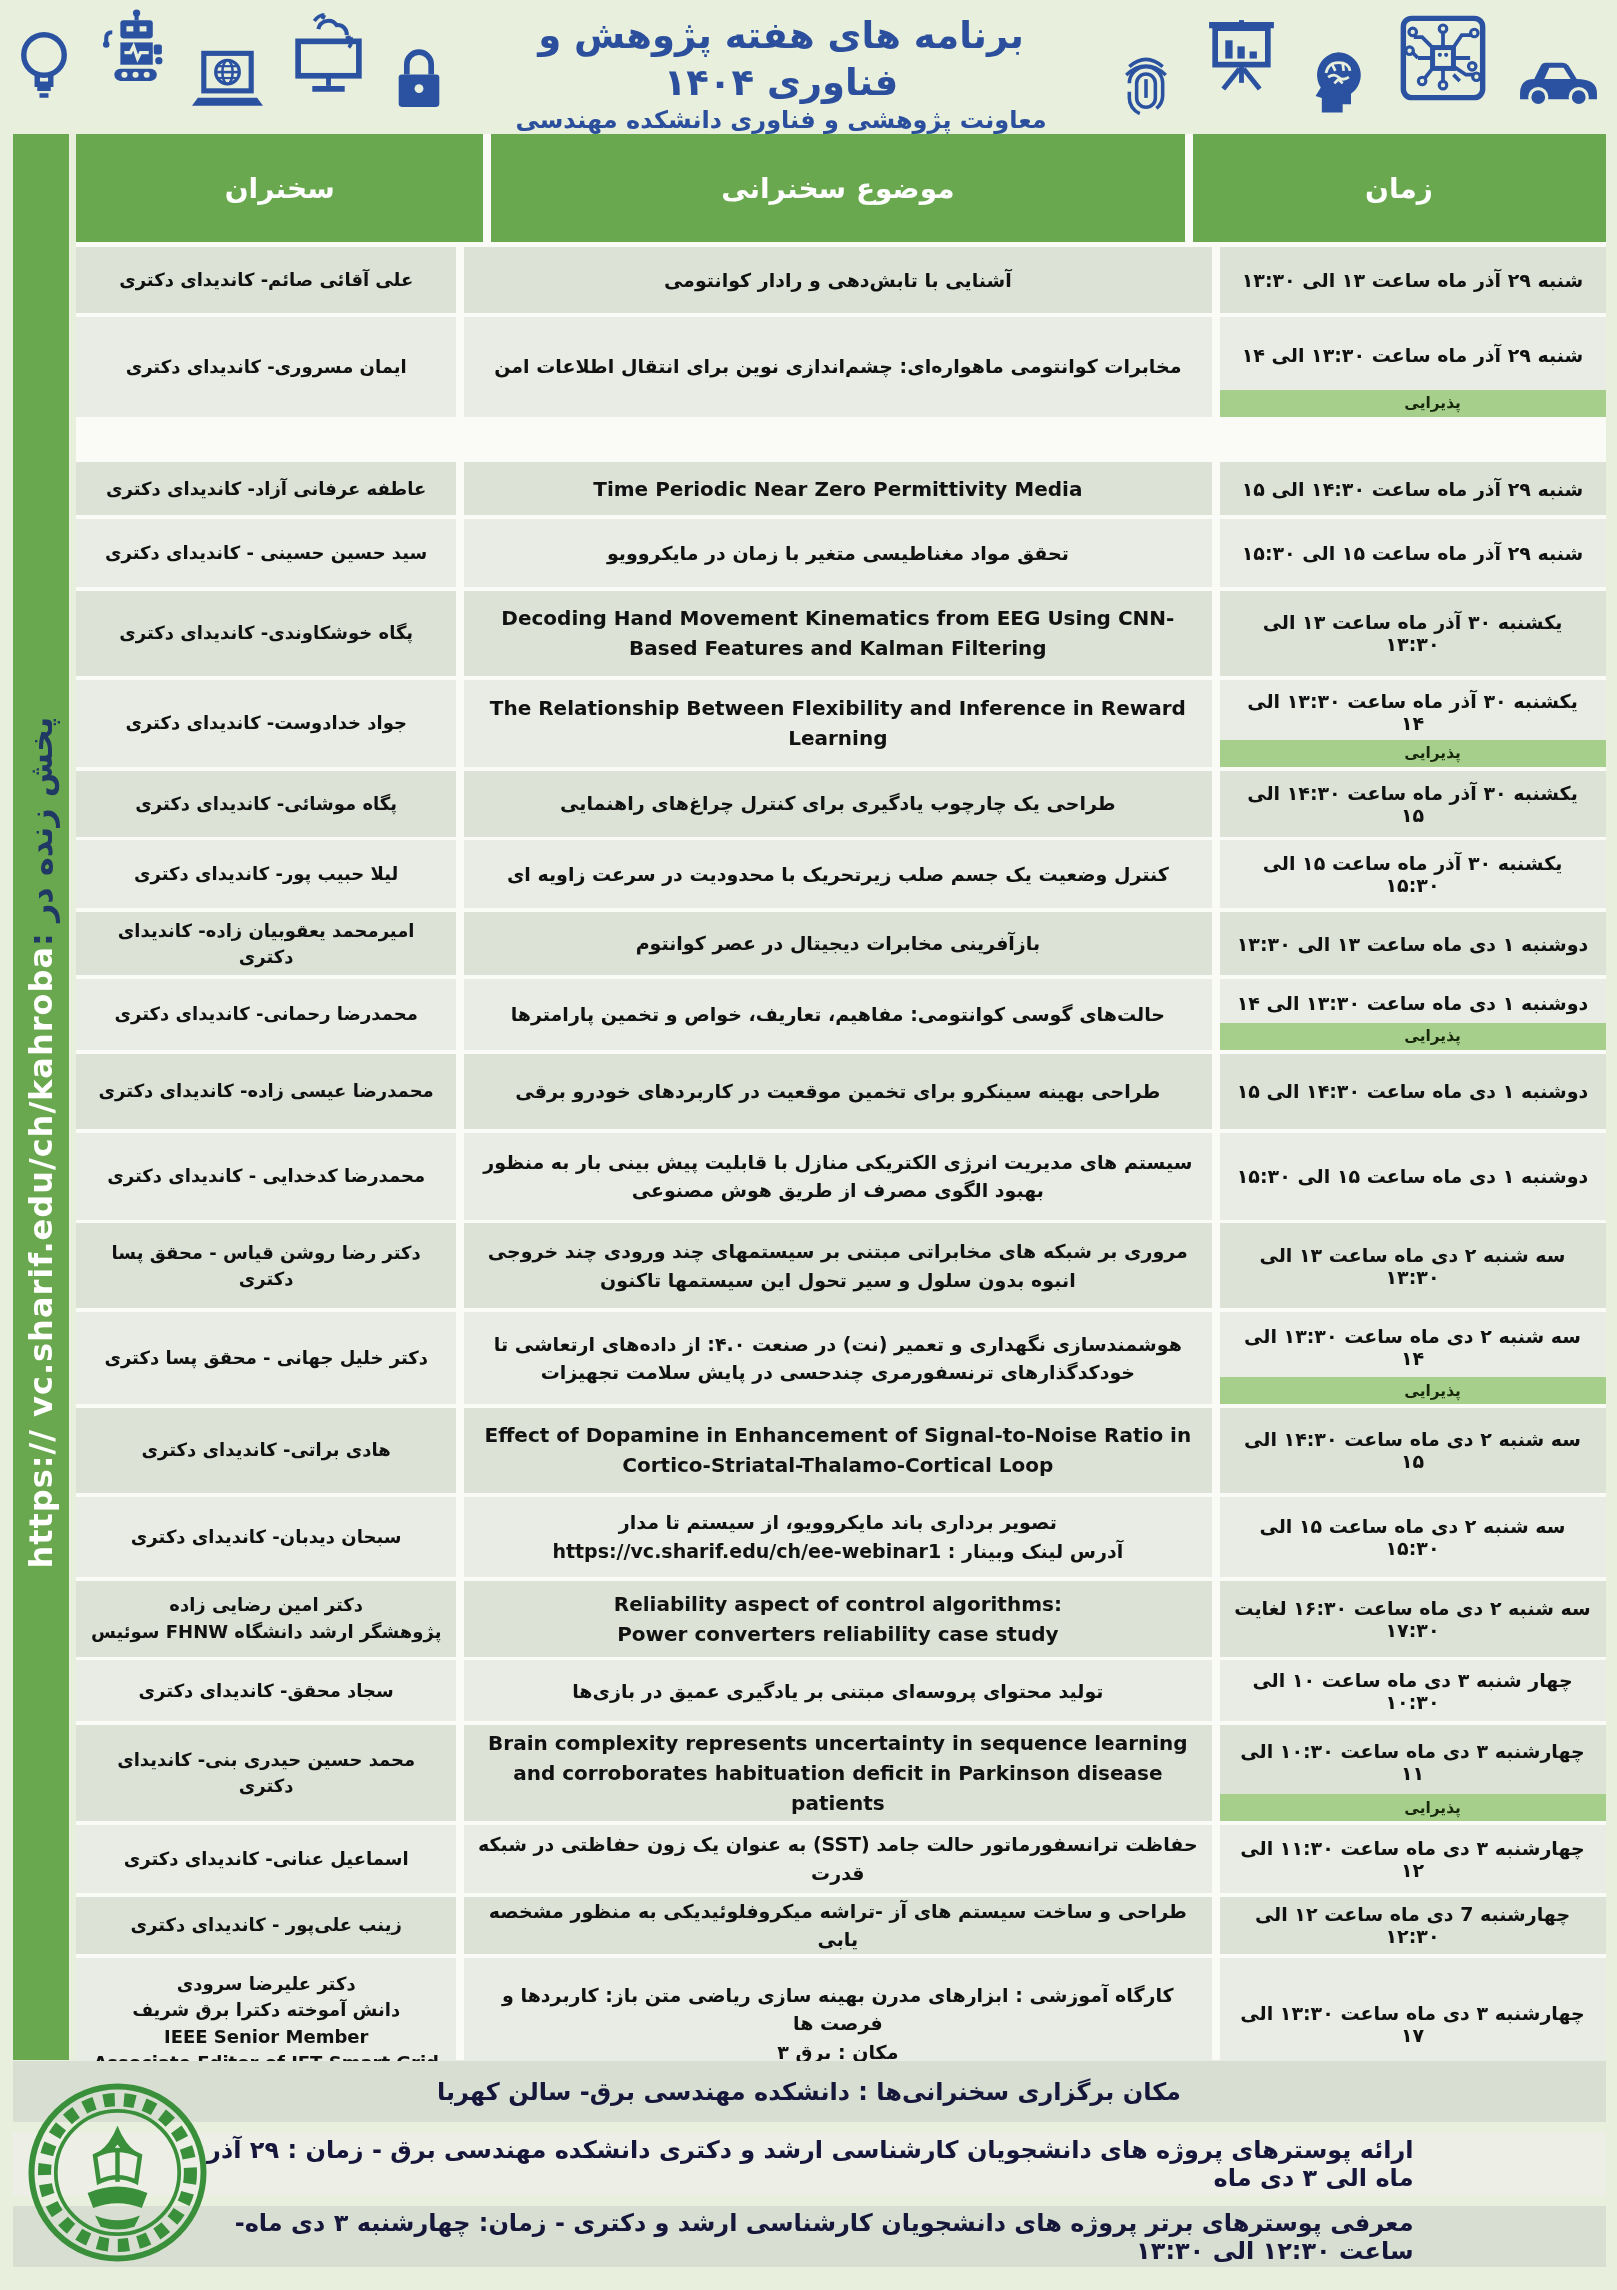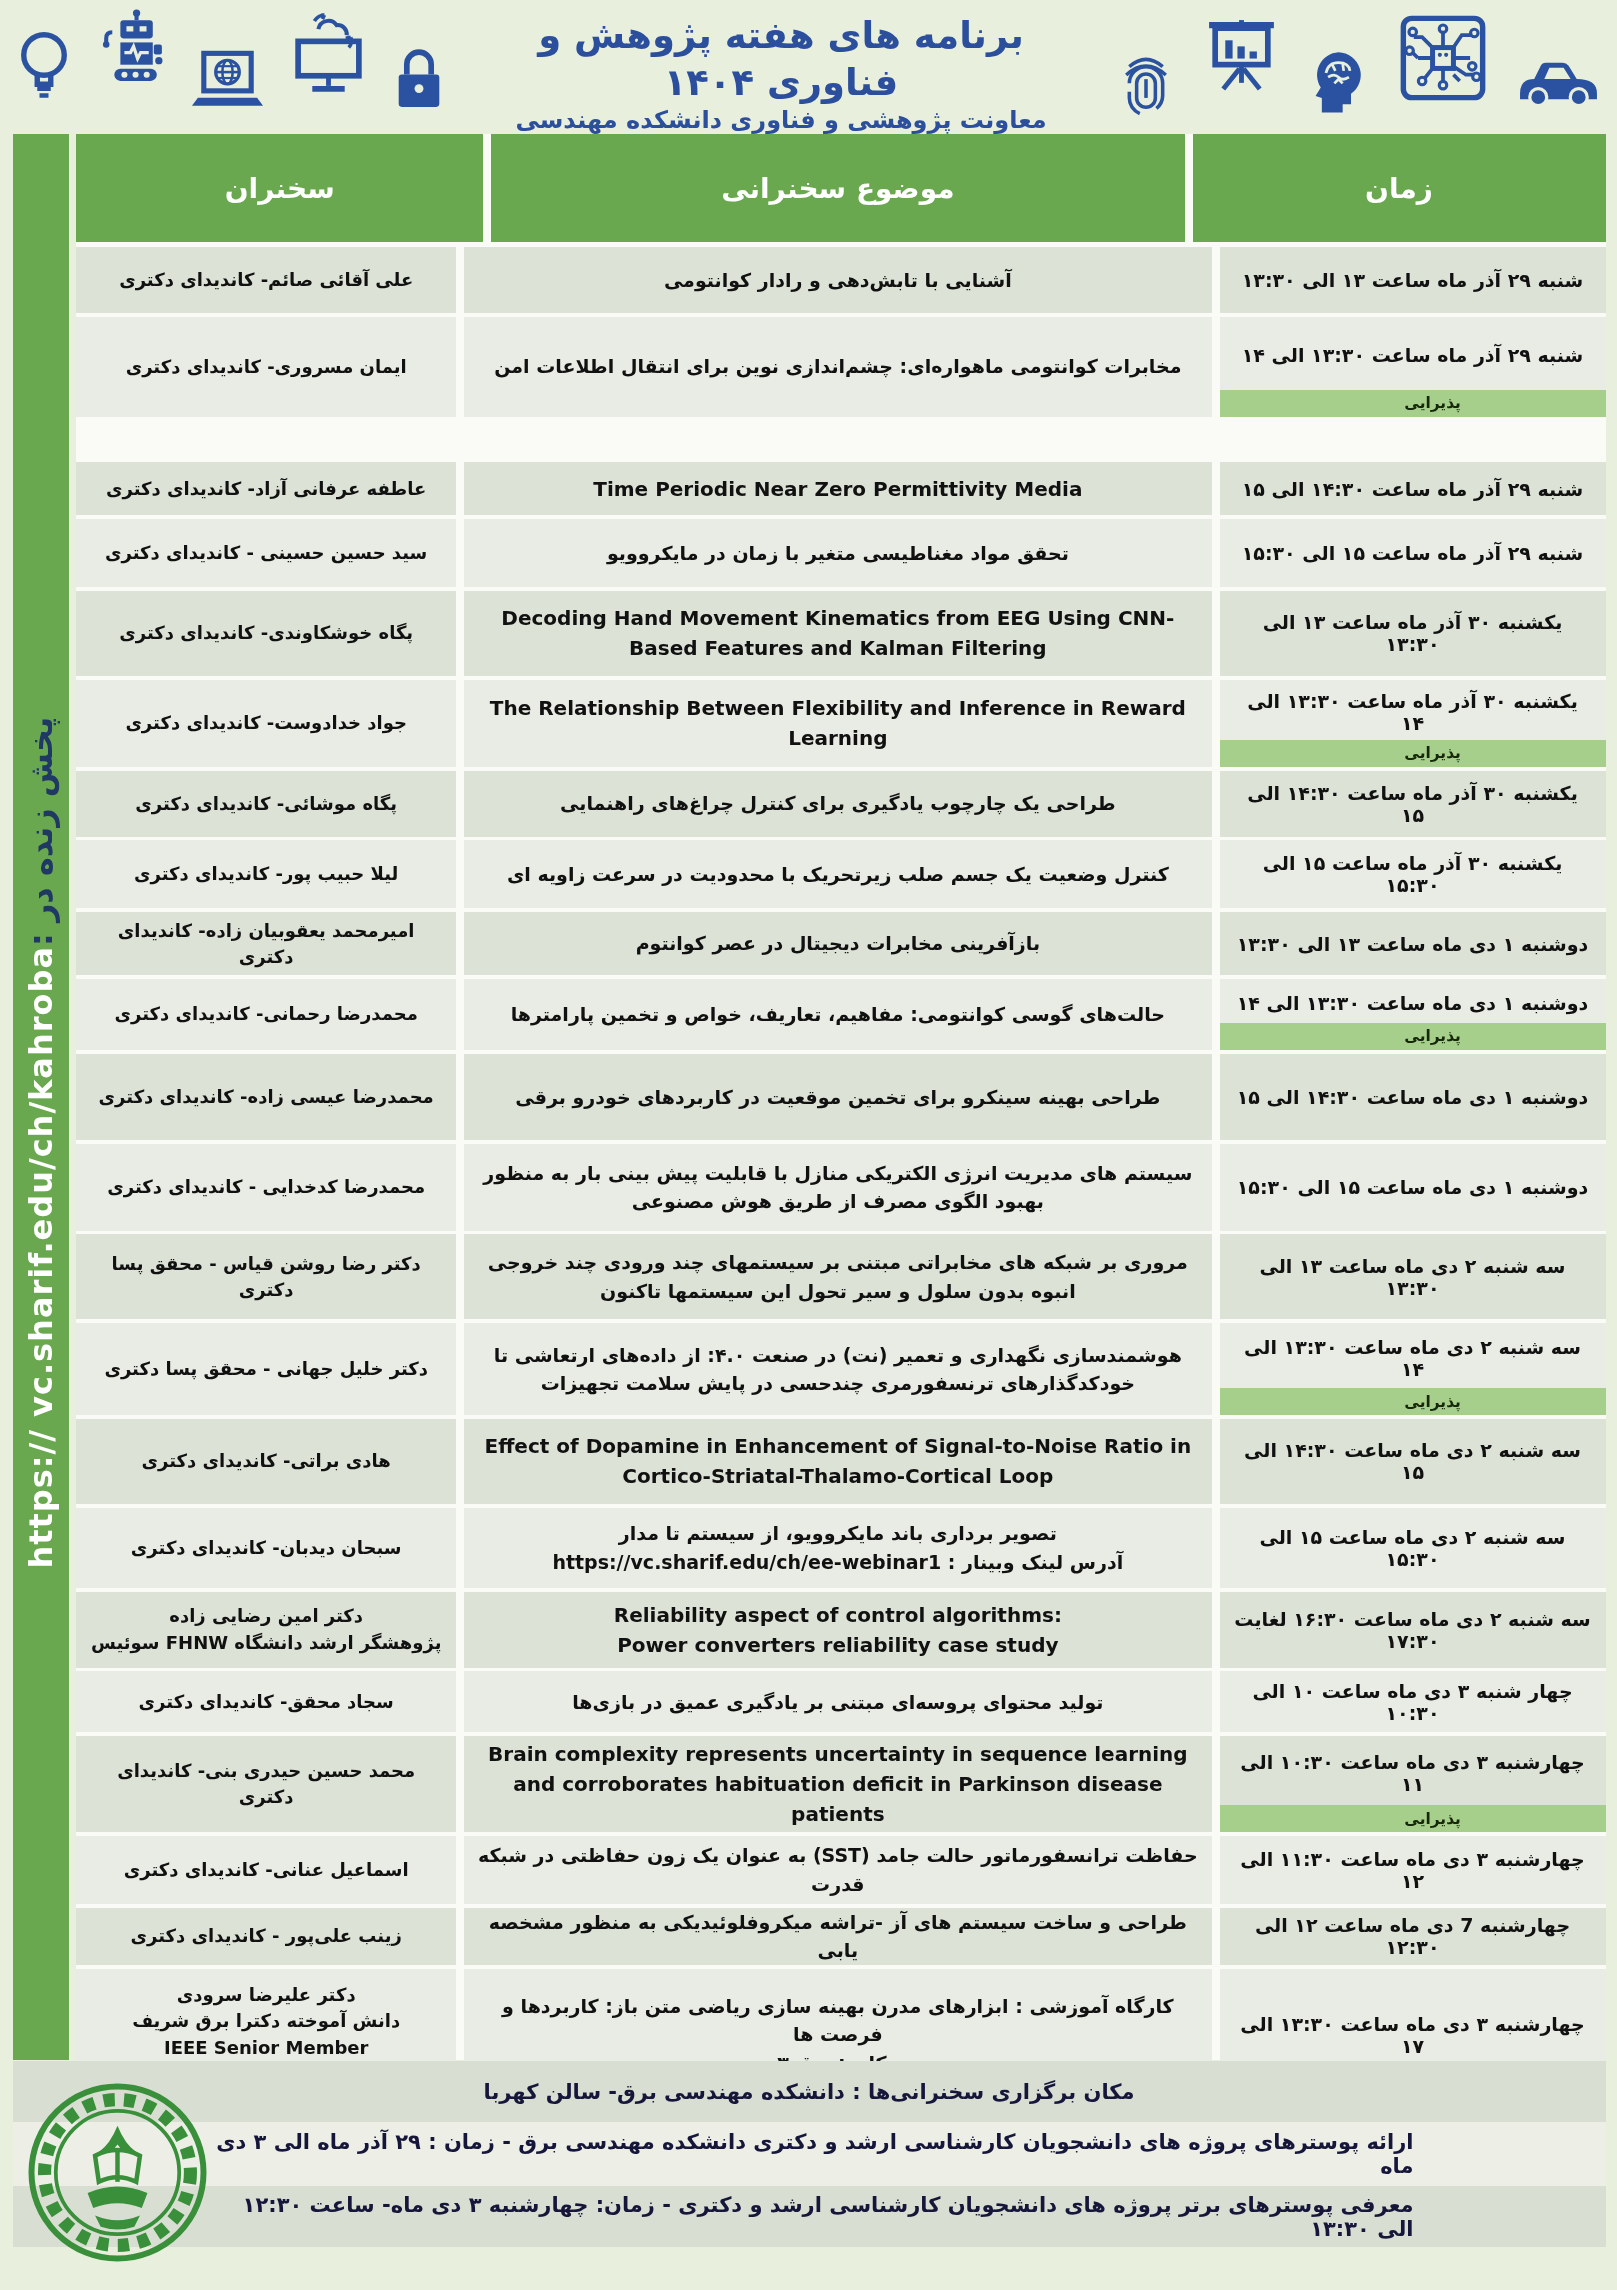--- a/index.html
+++ b/index.html
@@ -38,21 +38,21 @@
   .cell.topic{flex:1;font-size:19px;line-height:1.5;}
   .cell.topic[dir="ltr"]{direction:ltr;font-size:20px;}
   .cell.time{width:386px;flex:none;font-size:19px;position:relative;}
   .time-text{display:block;}
   .ref-band{display:none;position:absolute;left:0;right:0;bottom:0;height:27px;background:#a6cf8b;align-items:center;justify-content:center;font-size:15.4px;font-weight:bold;color:#17270a;}
   .has-ref .ref-band{display:flex;padding-left:40px;}
   .has-ref .time-text{padding-bottom:23px;}
 
   
   .footer{position:absolute;left:12.5px;top:2061px;width:1593px;height:230px;}
-  .fband{width:100%;height:61px;margin-bottom:0;display:flex;align-items:center;justify-content:center;direction:rtl;font-weight:bold;font-size:21px;color:#16163a;box-sizing:border-box;padding:0 192px;}
+  .fband{width:100%;height:61px;margin-bottom:10px;display:flex;align-items:center;justify-content:center;direction:rtl;font-weight:bold;font-size:24px;color:#16163a;box-sizing:border-box;padding:0 192px;}
   .fband.b1{background:#d8dfd2;}
   .fband.b2{background:#edefe7;height:64px;}
   .fband.b3{background:#d8dfd2;}
   .logo{position:absolute;left:11.5px;top:7.7px;}
 </style>
 </head>
 <body>
 
 <div class="page">
 
@@ -265,21 +265,21 @@
     </div>
   </div>
           <div class="trow light" style="height: 71px;">
     <div class="cell speaker">محمدرضا رحمانی- کاندیدای دکتری</div>
     <div class="cell topic">حالت‌های گوسی کوانتومی: مفاهیم، تعاریف، خواص و تخمین پارامترها</div>
     <div class="cell time has-ref">
       <span class="time-text">دوشنبه ۱ دی ماه ساعت ۱۳:۳۰ الی ۱۴</span>
       <div class="ref-band"><span>پذیرایی</span></div>
     </div>
   </div>
-          <div class="trow dark" style="height: 86px;">
+          <div class="trow dark" style="height: 75px;">
     <div class="cell speaker">محمدرضا عیسی زاده- کاندیدای دکتری</div>
     <div class="cell topic">طراحی بهینه سینکرو برای تخمین موقعیت در کاربردهای خودرو برقی</div>
     <div class="cell time">
       <span class="time-text">دوشنبه ۱ دی ماه ساعت ۱۴:۳۰ الی ۱۵</span>
       
     </div>
   </div>
           <div class="trow light" style="height: 87px;">
     <div class="cell speaker">محمدرضا کدخدایی - کاندیدای دکتری</div>
     <div class="cell topic">سیستم های مدیریت انرژی الکتریکی منازل با قابلیت پیش بینی بار به منظور بهبود الگوی مصرف از طریق هوش مصنوعی</div>

